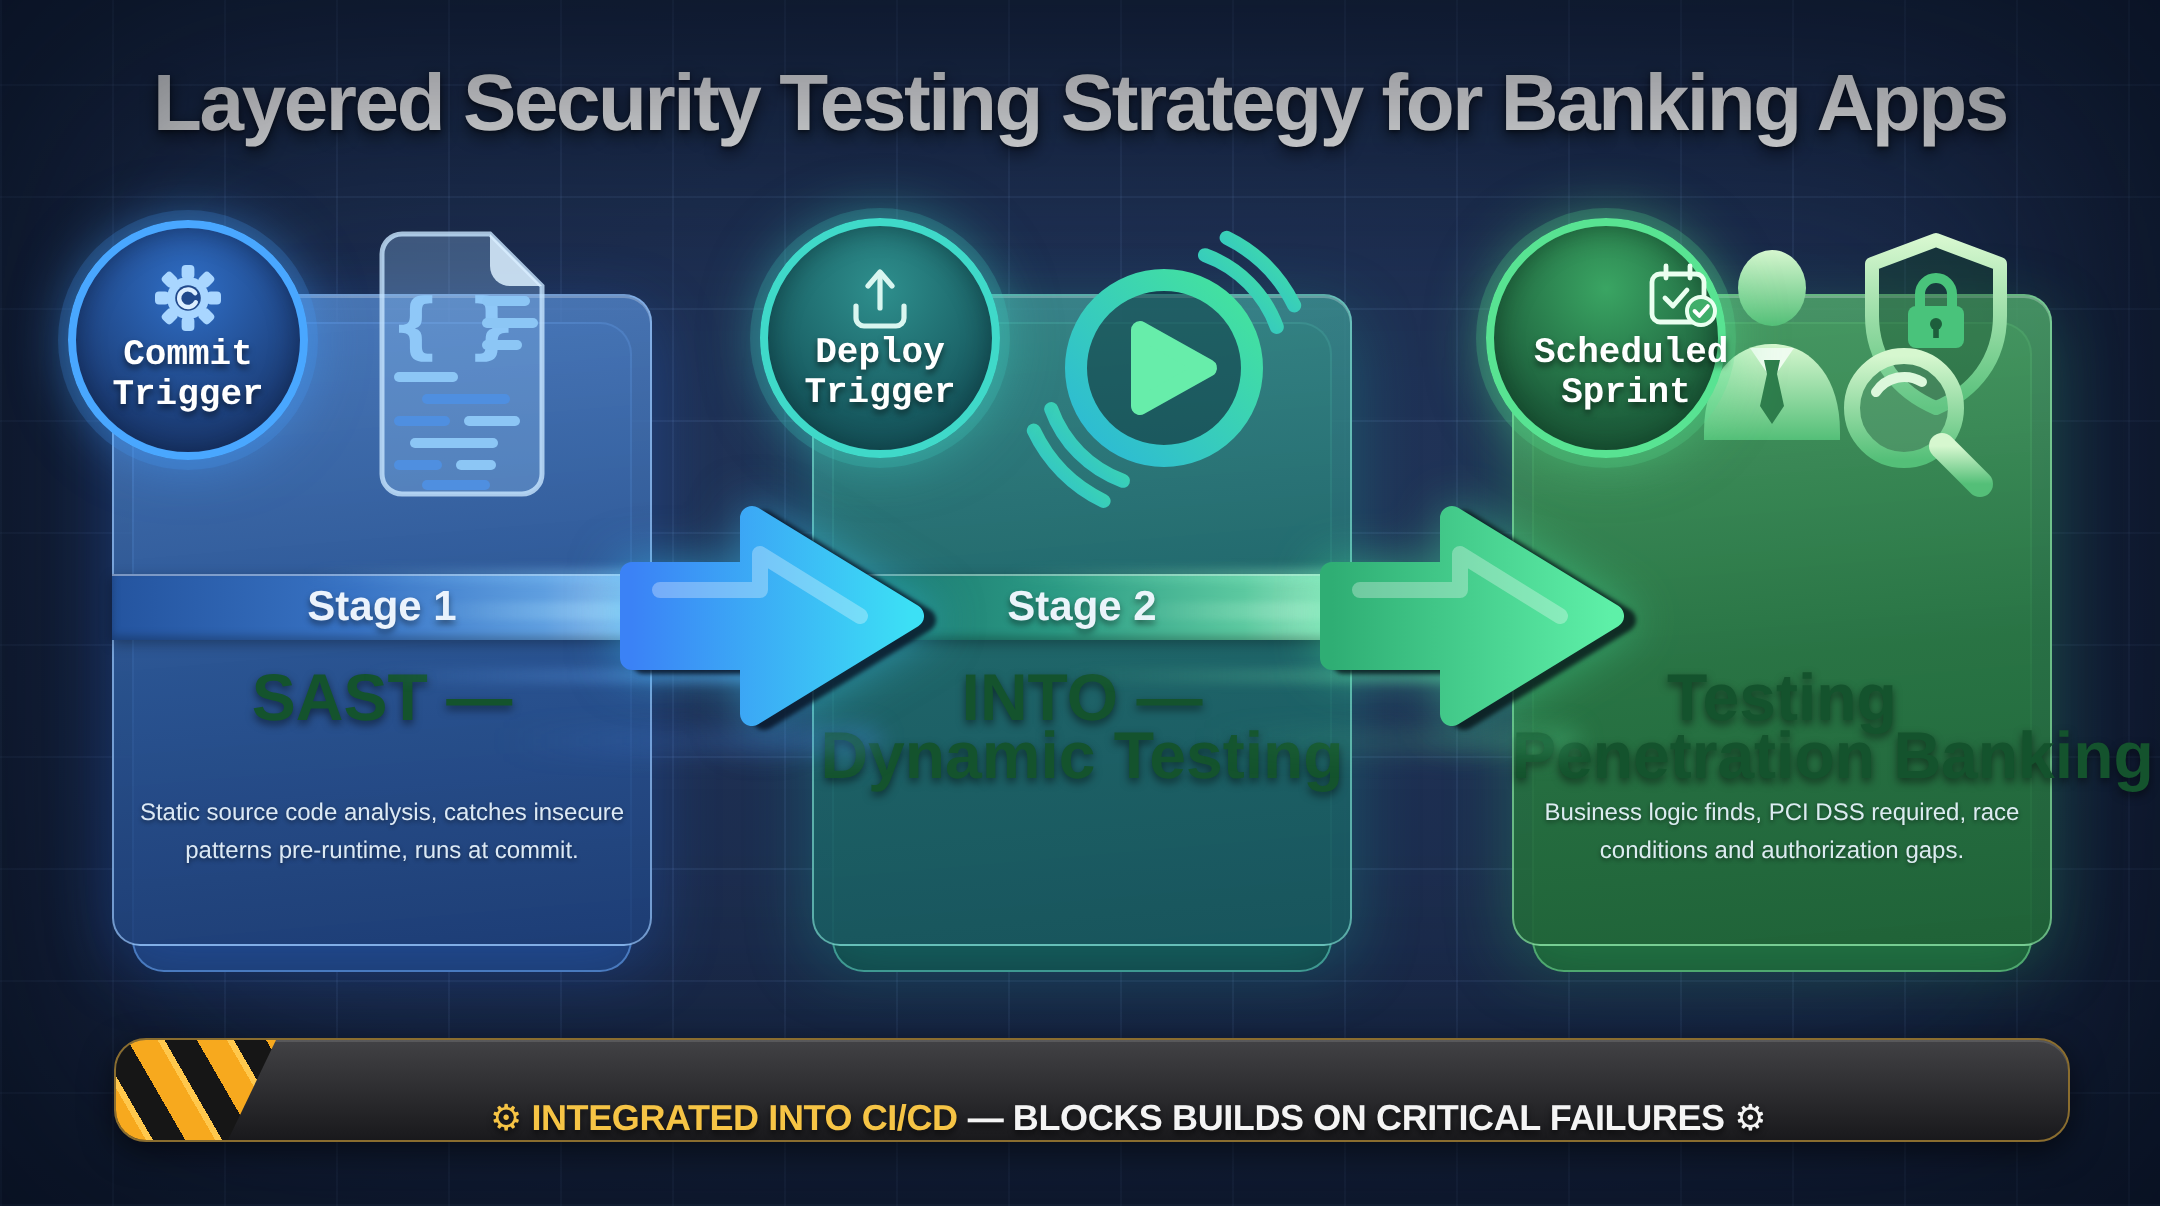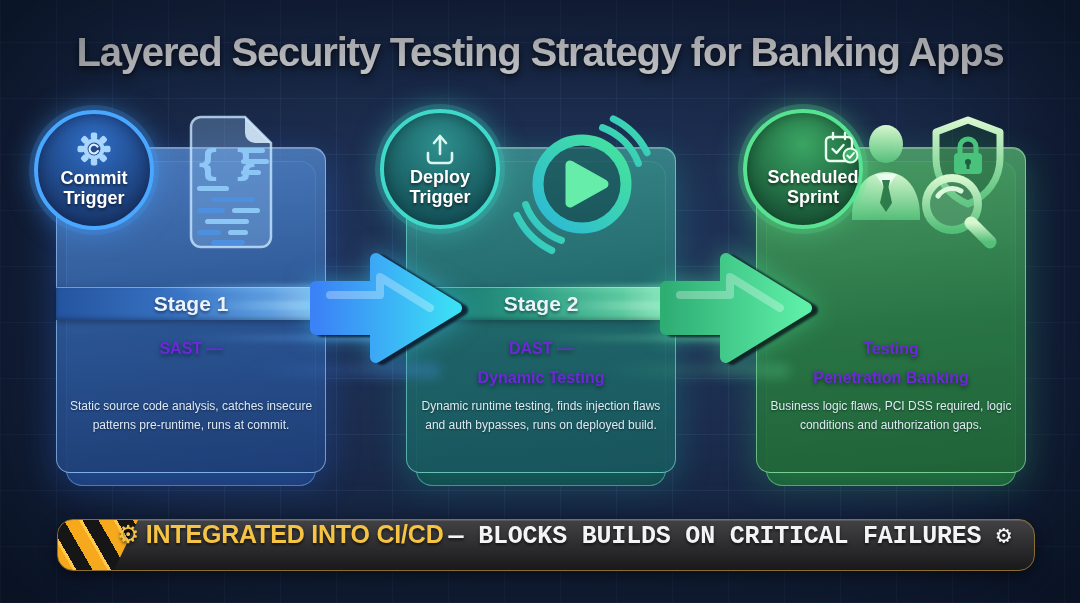--- a/index.html
+++ b/index.html
@@ -39,33 +39,34 @@
     display:flex;align-items:center;justify-content:center;
     font-size:21px;font-weight:700;color:rgba(242,248,255,0.97);
     text-shadow:0 2px 3px rgba(0,0,0,0.45);
     box-shadow:inset 0 1px 0 rgba(255,255,255,.4), inset 0 -2px 4px rgba(0,0,0,.25), 0 2px 6px rgba(0,0,0,.3);
   }
   .cw1 .banner{background:linear-gradient(90deg,#24549f 0%, #3873c4 45%, #5f9fe0 80%, #9cc8f2 100%);}
   .cw2 .banner{background:linear-gradient(90deg,#156a68 0%, #2b9a84 45%, #5cc9a0 80%, #a5ecc8 100%);}
   .cw3 .banner{background:linear-gradient(90deg,#27713f 0%, #3f9e60 45%, #6cc988 80%, #a8eab2 100%);}
   .card-title{
     position:absolute;left:0;right:0;top:187px;z-index:3;text-align:center;
-    font-size:16px;font-weight:800;line-height:29px;color:#6d28d9;white-space:nowrap;
+    font-size:33px;font-weight:800;line-height:29px;color:#14532d;white-space:nowrap;
     text-shadow:0 2px 4px rgba(0,0,0,0.5);
   }
   .card-desc{
     position:absolute;left:13px;right:13px;top:250px;z-index:3;text-align:center;
     font-size:12px;line-height:19px;color:rgba(235,246,255,0.93);
     text-shadow:0 1px 2px rgba(0,0,0,0.45);
   }
   
   .badge{
     position:absolute;width:112px;height:112px;border-radius:50%;z-index:6;top:-37px;
     display:flex;flex-direction:column;align-items:center;justify-content:center;
     text-align:center;
+    font-family:Liberation Mono, monospace;
   }
   .cw1 .badge{left:-22px;border:4px solid #49a7ff;
     background:radial-gradient(circle at 50% 28%, #2f6ec6 0%, #1c3e78 68%, #16305e 100%);
     box-shadow:0 0 0 5px rgba(70,160,255,0.20), 0 0 28px rgba(70,160,255,0.55), inset 0 0 14px rgba(0,10,30,0.4);}
   .cw2 .badge{left:-26px;top:-38px;border:4px solid #3fd9c9;
     background:radial-gradient(circle at 50% 28%, #2e8f8d 0%, #17595f 68%, #124a52 100%);
     box-shadow:0 0 0 5px rgba(63,217,201,0.20), 0 0 28px rgba(63,217,201,0.5), inset 0 0 14px rgba(0,20,25,0.4);}
   .cw3 .badge{left:-13px;top:-38px;border:4px solid #58e392;
     background:radial-gradient(circle at 50% 28%, #3aa563 0%, #1d5f3c 68%, #174f31 100%);
     box-shadow:0 0 0 5px rgba(88,227,146,0.22), 0 0 28px rgba(88,227,146,0.5), inset 0 0 14px rgba(0,25,12,0.4);align-items:flex-end;}
@@ -99,27 +100,27 @@
     background:linear-gradient(180deg,#424245,#19191c);
     border:1.5px solid #8a6d2f;overflow:hidden;z-index:8;
     box-shadow:0 5px 16px rgba(0,0,0,0.55), inset 0 1px 0 rgba(255,255,255,0.12);
   }
   .hazard{
     position:absolute;left:0;top:0;bottom:0;width:80px;
     background:repeating-linear-gradient(60deg, #f7a91e 0 13px, #ffc84d 13px 16px, #161616 16px 30px);
     clip-path:polygon(0 0, 100% 0, calc(100% - 24px) 100%, 0 100%);
   }
   .cicd-text{
-    position:absolute;inset:0;display:flex;align-items:flex-start;justify-content:center;
-    font-size:25px;font-weight:800;letter-spacing:-0.2px;white-space:nowrap;
+    position:absolute;inset:0;display:flex;align-items:flex-end;justify-content:center;
+    font-size:18px;font-weight:800;letter-spacing:-0.2px;white-space:nowrap;
     text-shadow:0 2px 3px rgba(0,0,0,0.6);
     padding-left:36px;
   }
   .cicd-gold{color:#f6c445;}
-  .cicd-white{color:#f4f4f4;margin-left:5px;font-family:Liberation Mono, monospace;}
+  .cicd-white{color:#f4f4f4;margin-left:5px;}
 </style>
 </head>
 <body>
 
 <div class="grid"></div>
 
 <h1 class="title">Layered Security Testing Strategy for Banking Apps</h1>
 
 <div class="streak st-b1"></div>
 <div class="streak st-b2"></div>
@@ -196,24 +197,23 @@
       <rect x="29" y="125" width="34" height="5" rx="2.5"></rect>
     </g>
   </svg>
 </div>
 
 <div class="card-wrap cw2">
   <div class="card-back"></div>
   <div class="card"></div>
   <div class="banner">Stage 2</div>
   <div class="card-title">
-    <div>DAST —</div>
+    <div>INTO —</div>
     <div>Dynamic Testing</div>
   </div>
-  <div class="card-desc">Dynamic runtime testing, finds injection flaws and auth bypasses, runs on deployed build.</div>
 
   <div class="badge">
     <svg width="34" height="34" viewBox="-17 -17 34 34">
       <g stroke="#d9f6f0" stroke-width="2.6" fill="none" stroke-linecap="round" stroke-linejoin="round">
         <path d="M-12 5 v6 a4 4 0 0 0 4 4 h16 a4 4 0 0 0 4 -4 v-6"></path>
         <path d="M0 6 V-11"></path>
         <path d="M-6 -5 L0 -12 L6 -5"></path>
       </g>
     </svg>
     <div class="badge-label">Deploy Trigger</div>
@@ -237,21 +237,21 @@
   </svg>
 </div>
 
 <div class="card-wrap cw3">
   <div class="card-back"></div>
   <div class="card"></div>
   <div class="card-title">
     <div>Testing</div>
     <div>Penetration Banking</div>
   </div>
-  <div class="card-desc">Business logic flaws, PCI DSS required, logic conditions and authorization gaps.</div>
+  <div class="card-desc">Business logic finds, PCI DSS required, race conditions and authorization gaps.</div>
 
   <div class="badge">
     <svg width="36" height="34" viewBox="0 0 36 34">
       <g stroke="#eafff0" stroke-width="2.4" fill="none" stroke-linecap="round" stroke-linejoin="round">
         <rect x="3" y="6" width="26" height="24" rx="4"></rect>
         <path d="M10 2 v6 M22 2 v6"></path>
         <path d="M9.5 18 l4 4 l7 -8"></path>
       </g>
       <circle cx="27.5" cy="24.5" r="7" fill="#3fae6a" stroke="#eafff0" stroke-width="2"></circle>
       <path d="M24.3 24.5 l2.4 2.4 l4.2 -4.8" stroke="#ffffff" stroke-width="2" fill="none" stroke-linecap="round" stroke-linejoin="round"></path>

